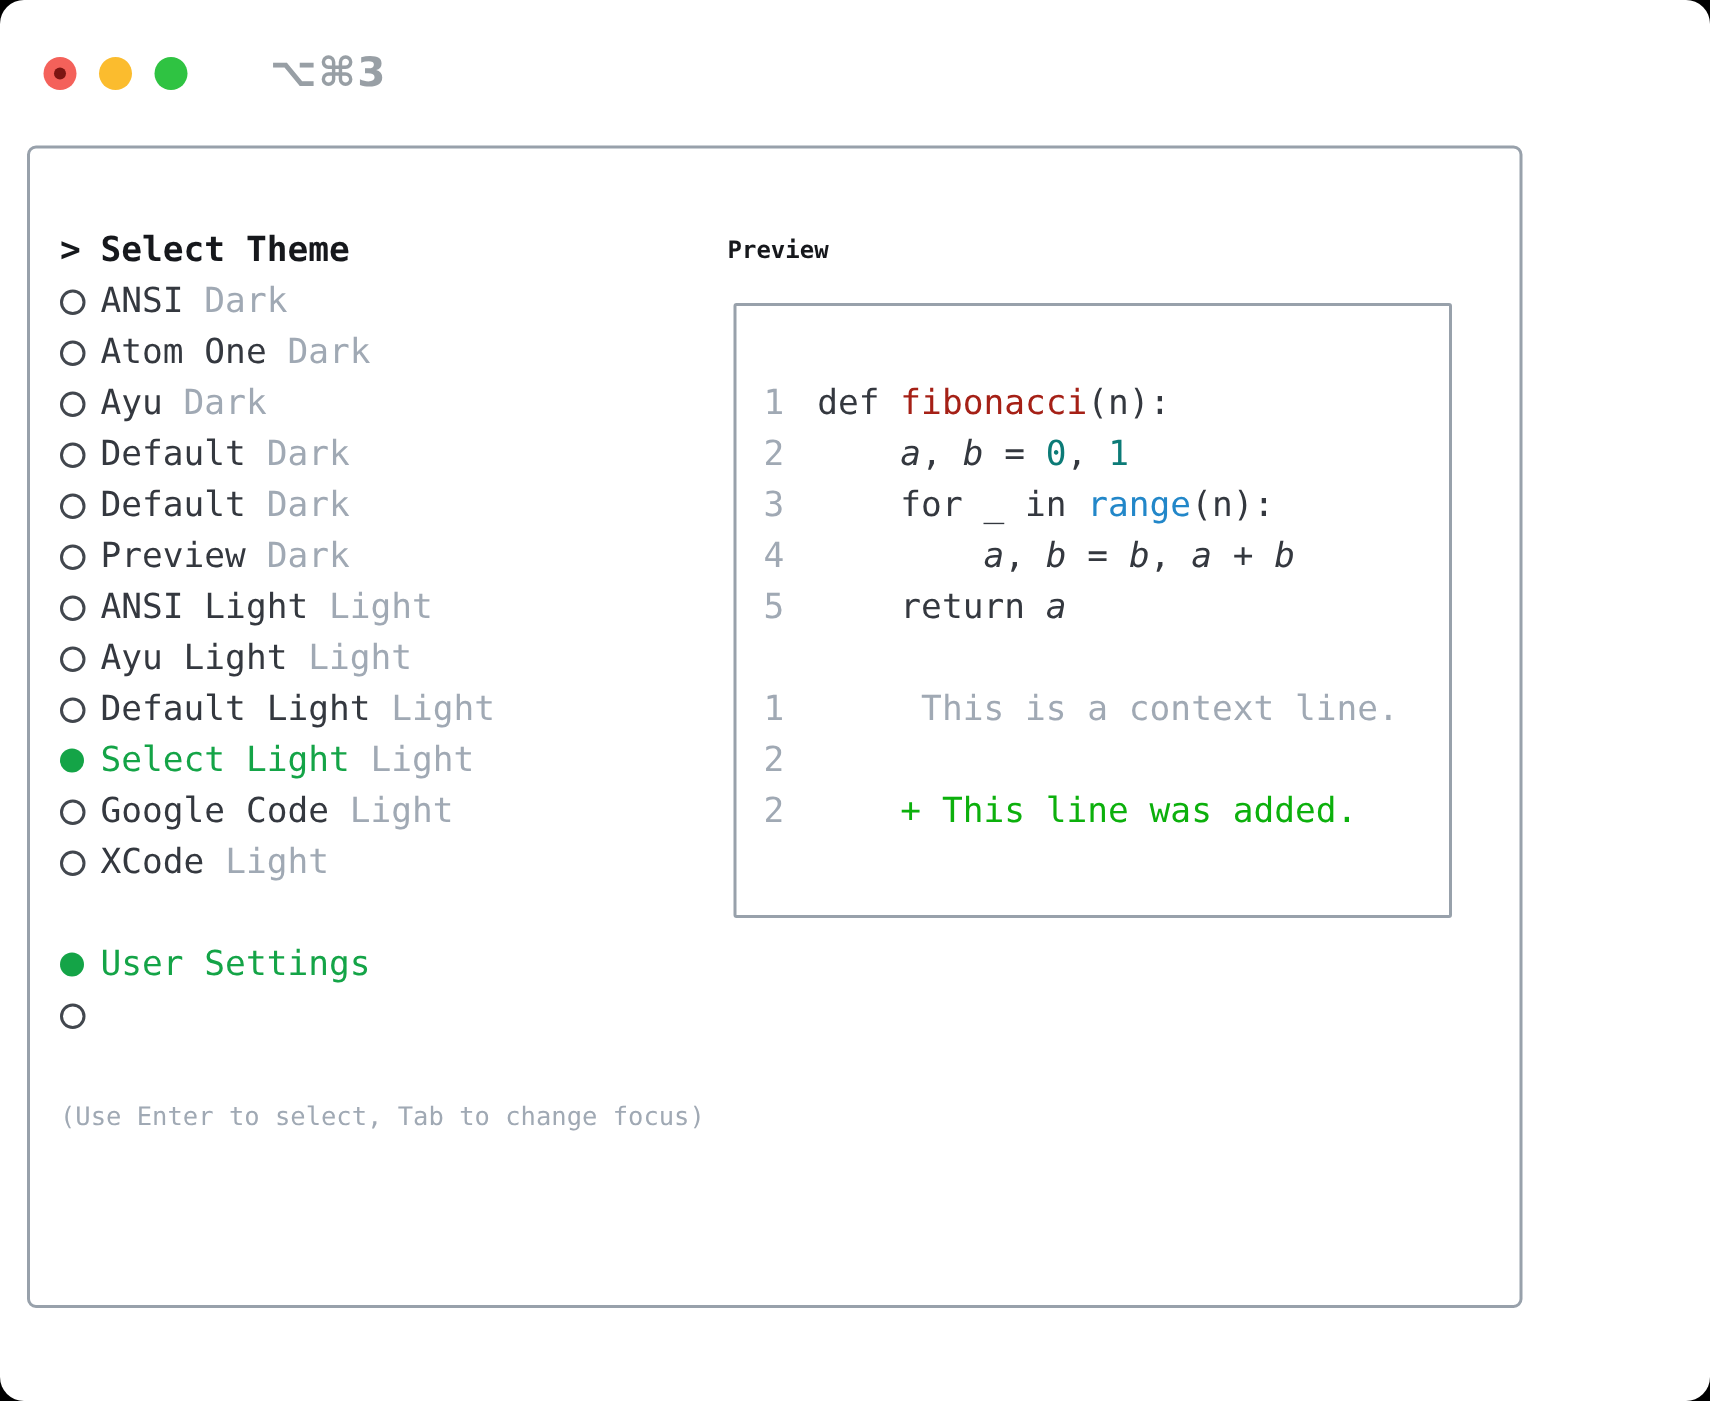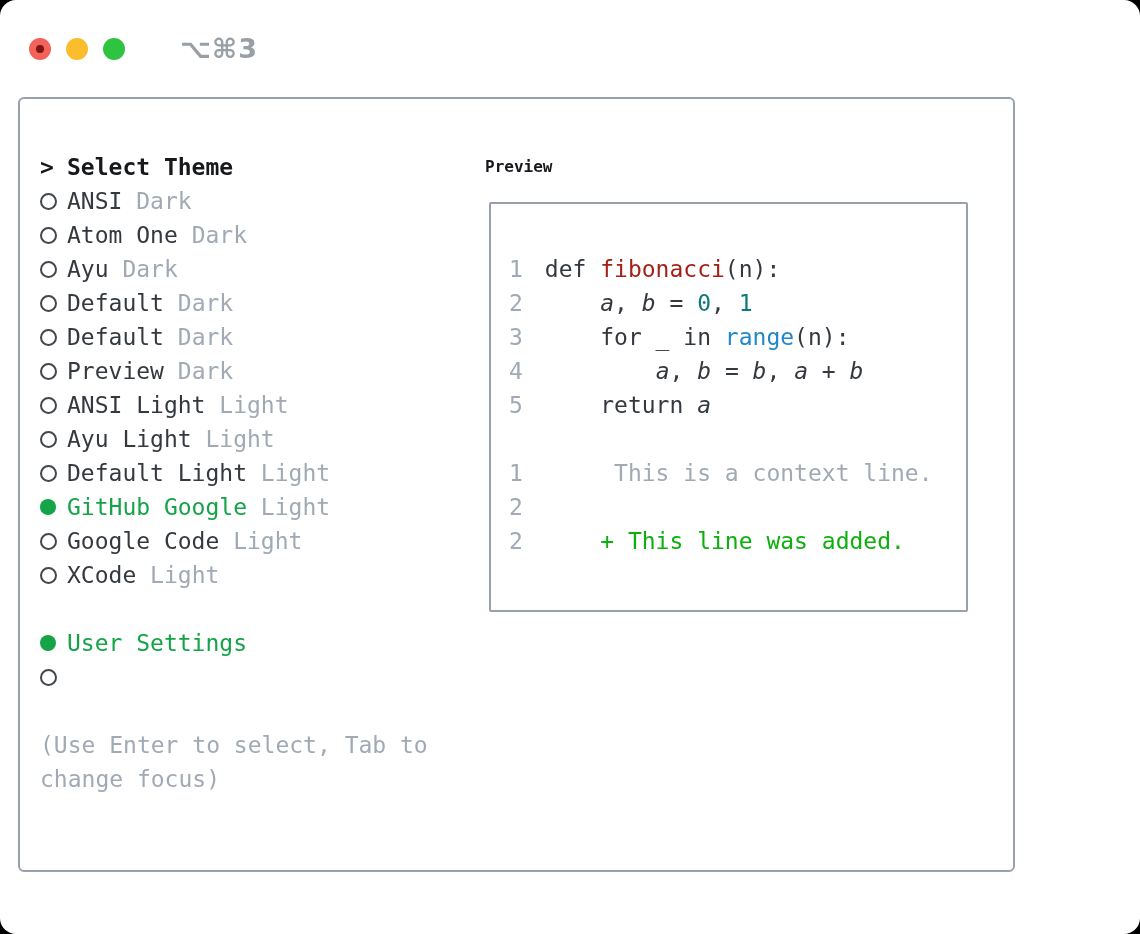--- a/index.html
+++ b/index.html
@@ -87,21 +87,21 @@
     background:var(--green-select);
   }
   .t-name{color:var(--fg);text-align:right;}
   .row.selected .t-name{color:var(--green-select);}
   .t-variant{color:var(--muted);margin-left:1ch;}
   .gap-row{height:34px;}
   .apply-label{color:var(--fg-dark);}
   .help-text{
     margin-top:34px;
     width:440px;
-    font-size:23px;line-height:34px;
+    font-size:17px;line-height:34px;
     color:var(--muted);
   }
   
   .preview-title{
     height:34px;line-height:34px;
     font-size:16px;font-weight:bold;
     color:var(--fg-dark);
   }
   .preview-box{
     margin-top:18px;margin-left:4px;
@@ -197,21 +197,21 @@
     <span class="t-name">Ayu Light</span><span class="t-variant">Light</span>
   </div>
 
   <div class="row theme-row">
     <span class="bullet"><span class="radio"></span></span>
     <span class="t-name">Default Light</span><span class="t-variant">Light</span>
   </div>
 
   <div class="row theme-row selected">
     <span class="bullet"><span class="radio"></span></span>
-    <span class="t-name">GitHub Google</span><span class="t-variant">Light</span>
+    <span class="t-name">Select Light</span><span class="t-variant">Light</span>
   </div>
 
   <div class="row theme-row">
     <span class="bullet"><span class="radio"></span></span>
     <span class="t-name">Google Code</span><span class="t-variant">Light</span>
   </div>
 
   <div class="row theme-row">
     <span class="bullet"><span class="radio"></span></span>
     <span class="t-name">XCode</span><span class="t-variant">Light</span>

